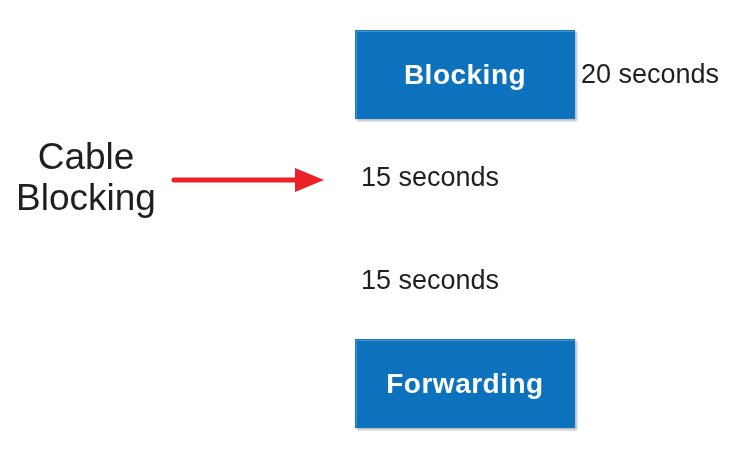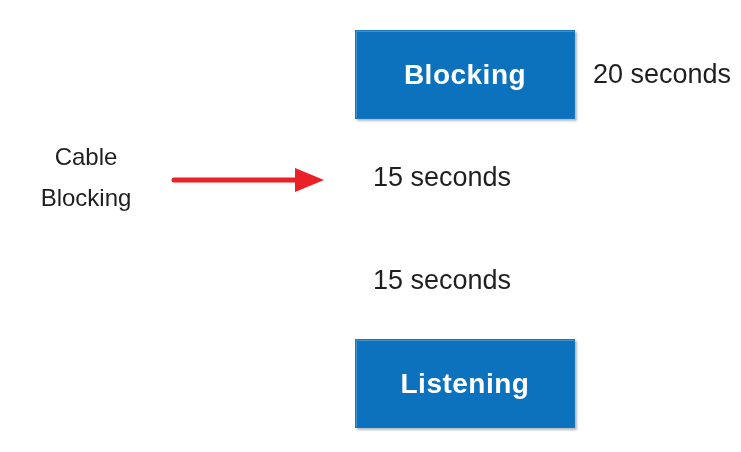--- a/index.html
+++ b/index.html
@@ -16,21 +16,21 @@
     overflow: hidden;
   }
 
   
   .annotation {
     position: absolute;
     left: 0px;
     top: 136px;
     width: 172px;
     text-align: center;
-    font-size: 24px;
+    font-size: 37px;
     line-height: 41px;
     color: #1f1f1f;
   }
 
   
   .arrow {
     position: absolute;
     left: 170px;
     top: 166px;
     width: 156px;
@@ -63,21 +63,21 @@
     align-items: center;
     justify-content: center;
   }
   .box-label {
     color: #ffffff;
     font-size: 28px;
     font-weight: bold;
     letter-spacing: 0.5px;
   }
   .duration {
-    margin-left: 18px;
+    margin-left: 6px;
     font-size: 27px;
     color: #1f1f1f;
     white-space: nowrap;
   }
 </style>
 </head>
 <body>
 
 <div class="canvas">
 
@@ -103,19 +103,19 @@
     <div class="row">
       <div class="duration">15 seconds</div>
     </div>
 
     <div class="row">
       <div class="duration">15 seconds</div>
     </div>
 
     <div class="row">
       <div class="box">
-        <span class="box-label">Listening</span>
+        <span class="box-label">Forwarding</span>
       </div>
       <div class="duration"></div>
     </div>
 
   </div>
 </div>
 
 </body></html>

